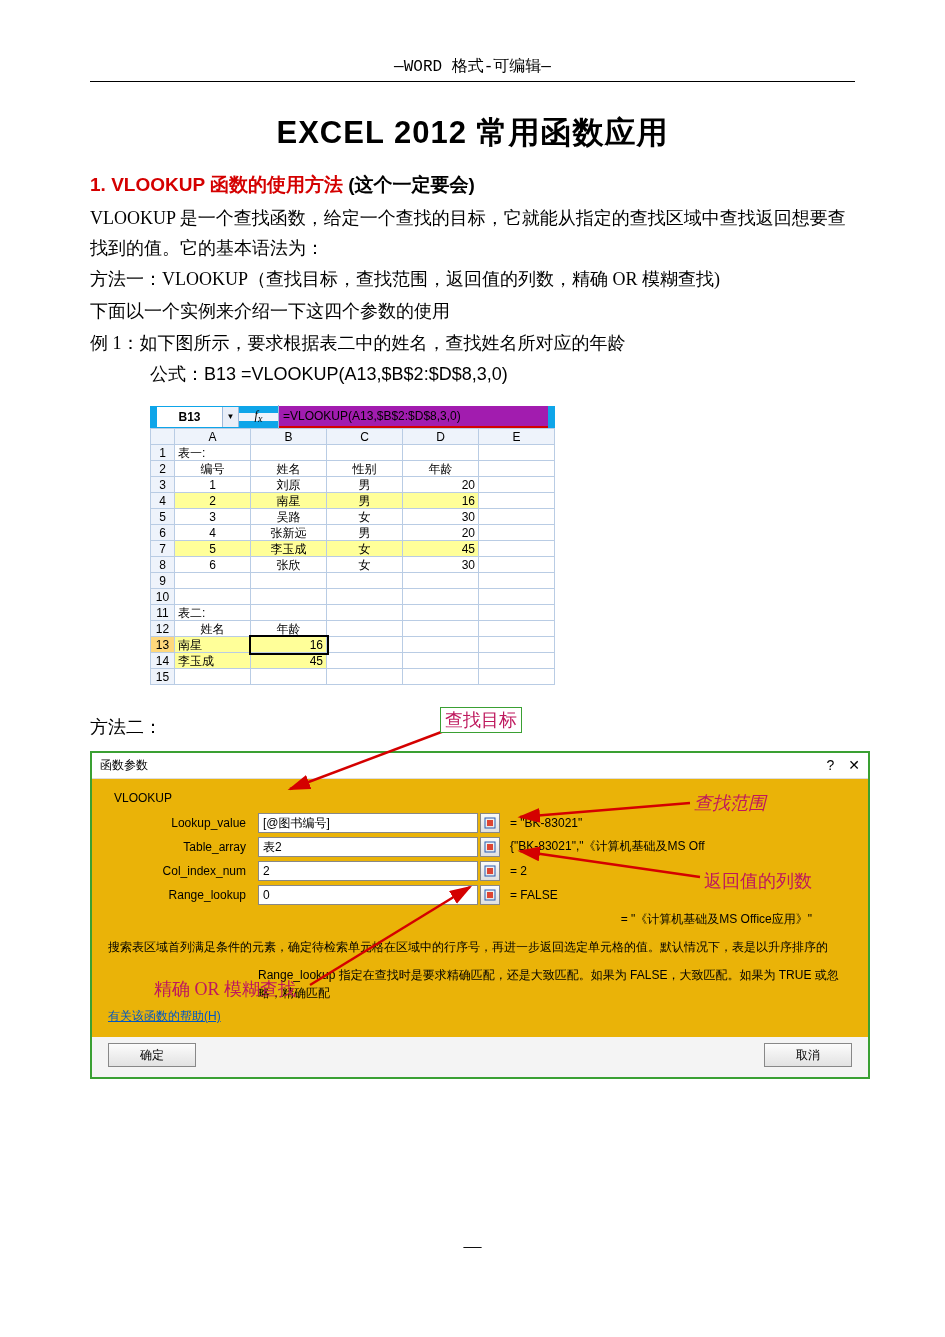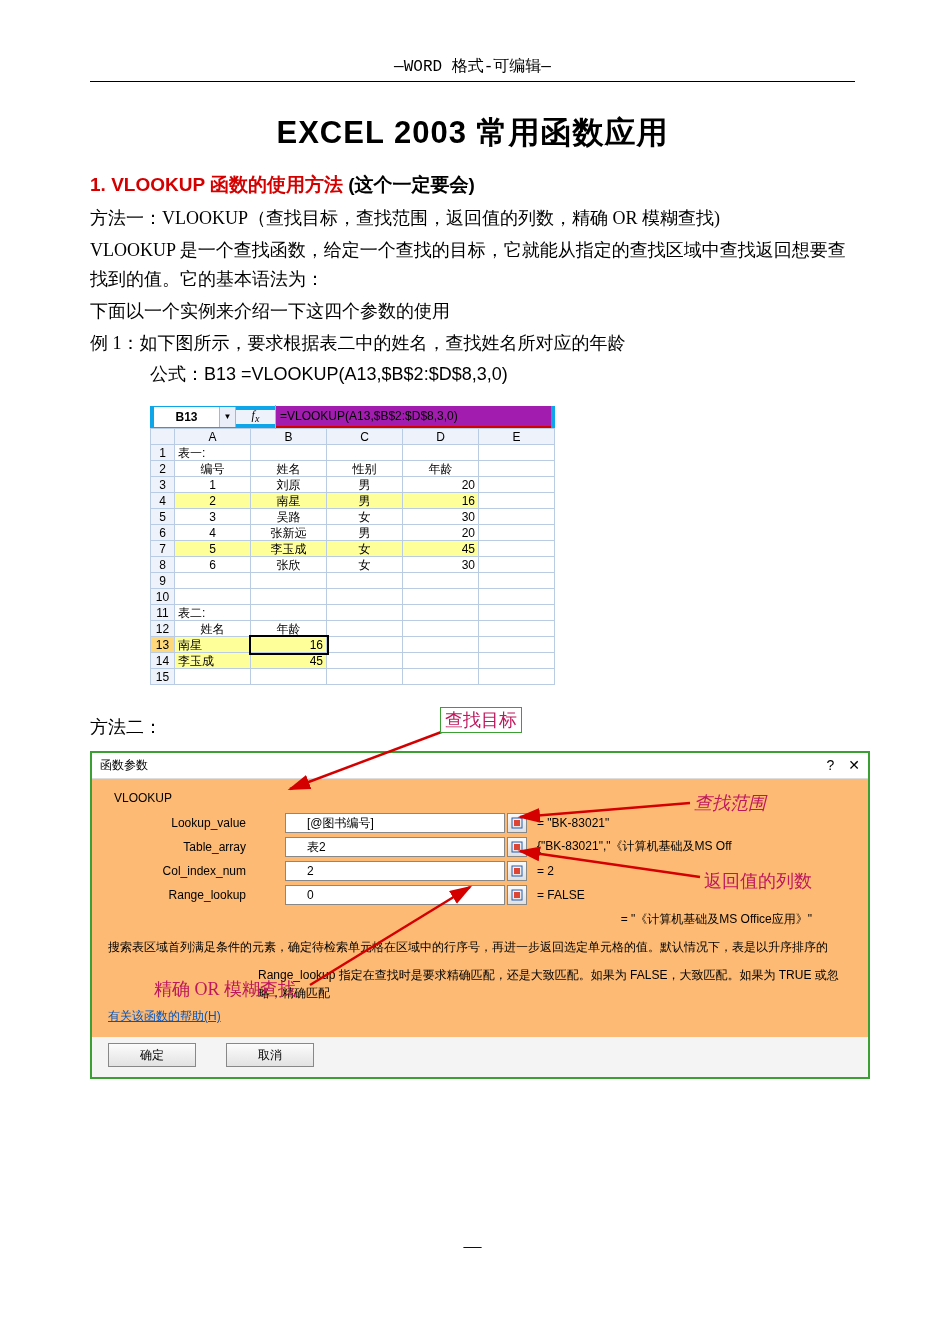--- a/index.html
+++ b/index.html
@@ -49,21 +49,21 @@
     .indent { padding-left: 60px; font-family: Arial, "SimSun", sans-serif; }
     .excel-snap {
       margin: 14px 0 10px 60px;
       display: inline-block;
       font-family: "SimSun", Tahoma, sans-serif;
       font-size: 12px;
     }
     .fx-row {
       display: flex;
       align-items: center;
-      border: 4px solid #0ea5e9;
+      border: 7px solid #0ea5e9;
       background: #eef3fb;
       height: 22px;
     }
     .namebox {
       width: 66px;
       background: #fff;
       text-align: center;
       border-right: 1px solid #a0b8d8;
       line-height: 20px;
       font-weight: bold;
@@ -150,42 +150,41 @@
     }
     .dlg-title {
       background: #fff;
       display: flex;
       align-items: center;
       justify-content: space-between;
       padding: 4px 8px;
       border-bottom: 1px solid #ddd;
     }
     .dlg-title .ctrl { display: flex; gap: 14px; font-size: 14px; font-family: Arial; }
-    .dlg-body { padding: 8px 16px 12px 16px; background: #fdba74; }
+    .dlg-body { padding: 8px 16px 12px 16px; background: #eab308; }
     .fn-name { margin: 4px 0 8px 6px; }
     .param-row {
       display: flex;
       align-items: center;
       margin: 4px 0;
     }
     .param-label {
       width: 150px;
       text-align: right;
       padding-right: 12px;
     }
     .param-input {
       width: 220px;
       height: 20px;
       border: 1px solid #888;
       background: #fff;
-      padding: 0 21px;
+      padding: 0 4px;
       font-family: "SimSun", Tahoma, sans-serif;
       font-size: 12px;
       line-height: 18px;
-      margin-left: 27px;
     }
     .ref-btn {
       width: 20px;
       height: 20px;
       border: 1px solid #888;
       background: linear-gradient(#fafafa,#e0e0e0);
       margin-left: 2px;
       display: inline-flex;
       align-items: center;
       justify-content: center;
@@ -203,21 +202,21 @@
       margin: 10px 0 6px 0;
     }
     .dlg-help {
       color: #0057c5;
       text-decoration: underline;
       font-size: 12px;
       cursor: pointer;
     }
     .dlg-buttons {
       display: flex;
-      justify-content: flex-start;
+      justify-content: space-between;
       gap: 30px;
       padding: 6px 16px 10px 16px;
     }
     .dlg-btn {
       width: 88px;
       height: 24px;
       border: 1px solid #888;
       background: linear-gradient(#fcfcfc,#e2e2e2);
       font-size: 12px;
       text-align: center;
@@ -238,29 +237,29 @@
       font-size: 18px;
     }
   </style>
 </head>
 <body>
 
 <div class="page">
   <div class="header-note">—WORD 格式-可编辑—</div>
   <hr class="hr">
 
-  <div class="title">EXCEL 2003   常用函数应用</div>
+  <div class="title">EXCEL 2012   常用函数应用</div>
 
   <div class="h2">
     <span class="red">1. </span><span class="red">VLOOKUP   函数的使用方法 </span><span>(这个一定要会)</span>
   </div>
 
   <div class="body">
+    <p>VLOOKUP  是一个查找函数，给定一个查找的目标，它就能从指定的查找区域中查找返回想要查找到的值。它的基本语法为：</p>
     <p>方法一：VLOOKUP（查找目标，查找范围，返回值的列数，精确 OR  模糊查找)</p>
-    <p>VLOOKUP  是一个查找函数，给定一个查找的目标，它就能从指定的查找区域中查找返回想要查找到的值。它的基本语法为：</p>
     <p>下面以一个实例来介绍一下这四个参数的使用</p>
     <p>例 1：如下图所示，要求根据表二中的姓名，查找姓名所对应的年龄</p>
     <p class="indent">公式：B13  =VLOOKUP(A13,$B$2:$D$8,3,0)</p>
   </div>
 
   
   <div class="excel-snap">
     <div class="fx-row">
       <div class="namebox">B13</div>
       <div class="dropdown-btn">▼</div>

